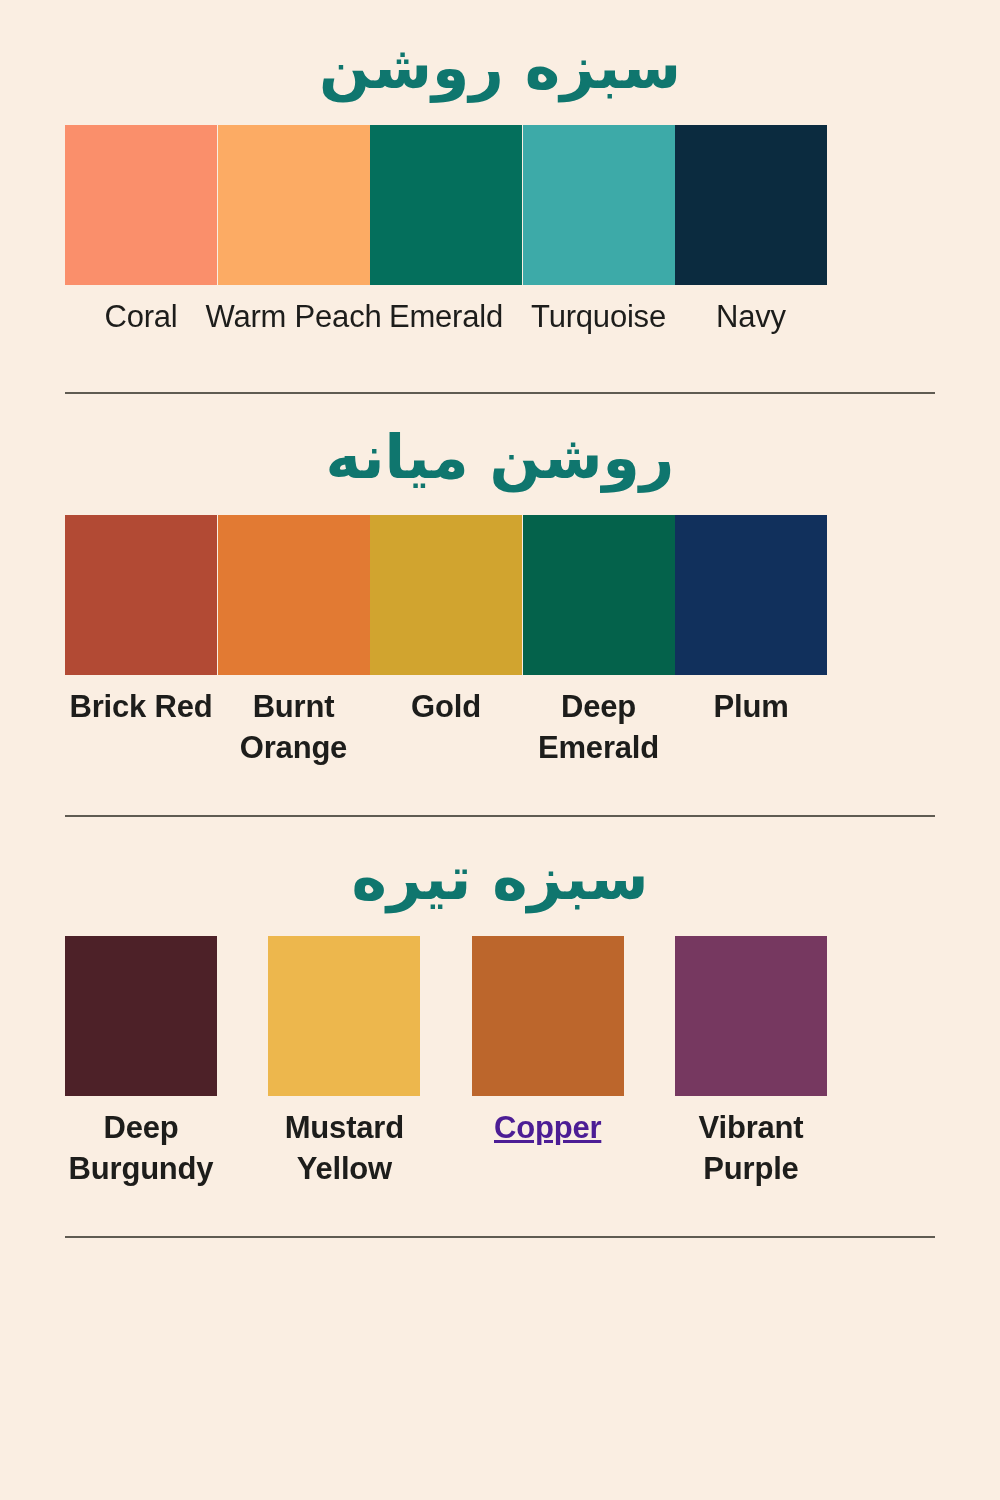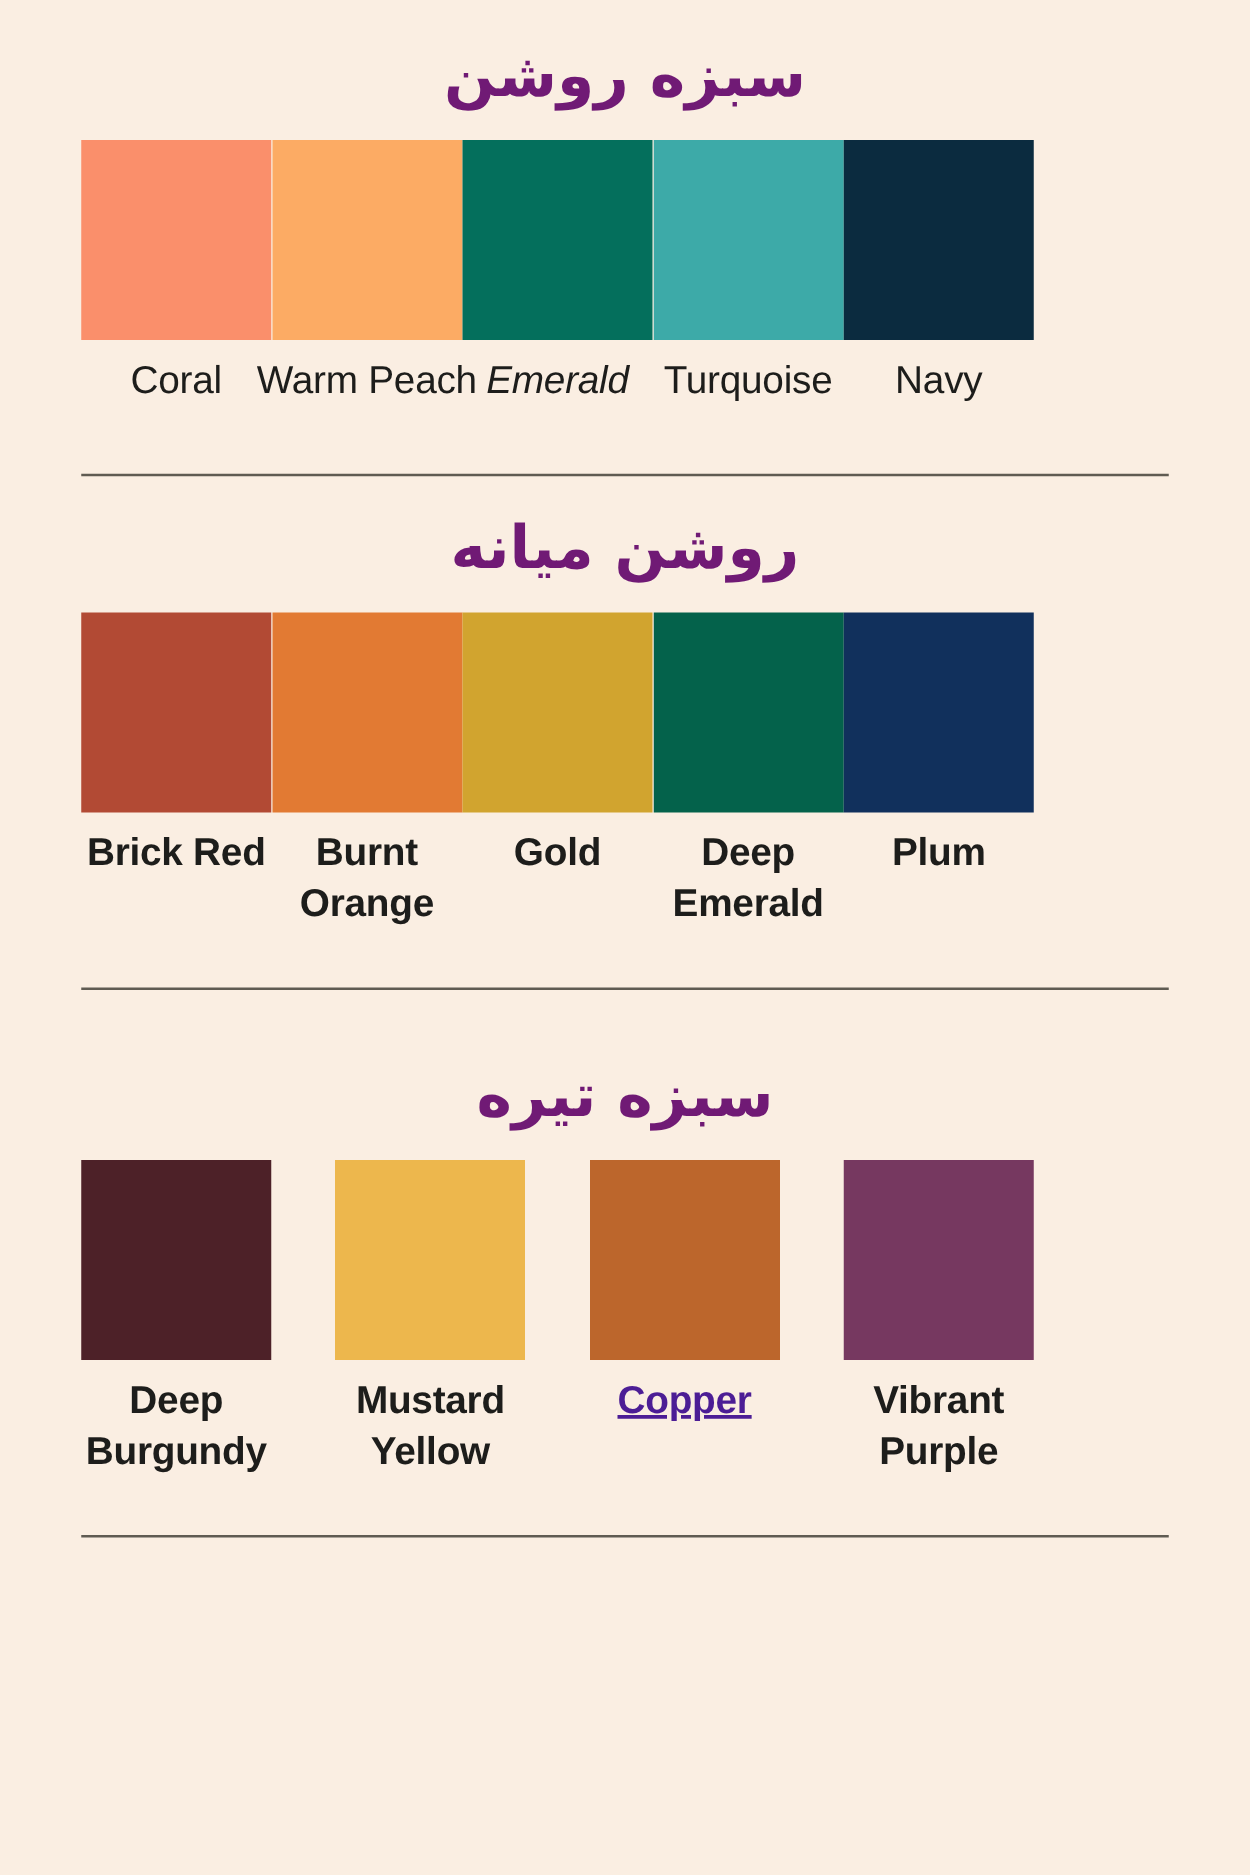--- a/index.html
+++ b/index.html
@@ -27,23 +27,23 @@
 
   .palette-section {
     width: 100%;
     box-sizing: border-box;
   }
 
   .section-title {
     text-align: center;
     font-family: "DejaVu Sans", "Liberation Sans", sans-serif;
     font-weight: 700;
-    font-size: 48px;
+    font-size: 60px;
     line-height: 1.05;
-    color: #701a75;
+    color: #0f766e;
     direction: rtl;
     unicode-bidi: bidi-override;
     letter-spacing: -1px;
     margin: 0;
     padding: 0;
   }
 
   .swatch-row {
     display: flex;
     flex-direction: row;
@@ -100,21 +100,21 @@
       <div class="swatch-cell">
         <div class="swatch-chip" style="background-color: rgb(250, 143, 107);"></div>
         <div class="swatch-label" style="color: rgb(29, 29, 27);">Coral</div>
       </div>
       <div class="swatch-cell">
         <div class="swatch-chip" style="background-color: rgb(252, 171, 100);"></div>
         <div class="swatch-label" style="color: rgb(29, 29, 27);">Warm Peach</div>
       </div>
       <div class="swatch-cell">
         <div class="swatch-chip" style="background-color: rgb(4, 111, 92);"></div>
-        <div class="swatch-label" style="color: rgb(29, 29, 27); font-style: italic;">Emerald</div>
+        <div class="swatch-label" style="color: rgb(29, 29, 27);">Emerald</div>
       </div>
       <div class="swatch-cell">
         <div class="swatch-chip" style="background-color: rgb(61, 170, 168);"></div>
         <div class="swatch-label" style="color: rgb(29, 29, 27);">Turquoise</div>
       </div>
       <div class="swatch-cell">
         <div class="swatch-chip" style="background-color: rgb(11, 43, 63);"></div>
         <div class="swatch-label" style="color: rgb(29, 29, 27);">Navy</div>
       </div>
     </div>
@@ -143,21 +143,21 @@
       </div>
       <div class="swatch-cell">
         <div class="swatch-chip" style="background-color: rgb(17, 48, 92);"></div>
         <div class="swatch-label" style="color: rgb(29, 29, 27);">Plum</div>
       </div>
     </div>
   </div>
 
   <div class="divider" style="margin-top: 46px; background-color: rgb(95, 91, 82);"></div>
 
-  <div class="palette-section weight-bold" style="padding-top:30px;margin-top:30px;">
+  <div class="palette-section weight-bold" style="padding-top:30px;">
     <h2 class="section-title">سبزه تیره</h2>
     <div class="swatch-row" style="margin-top:26px;">
       <div class="swatch-cell">
         <div class="swatch-chip" style="background-color: rgb(77, 33, 40);"></div>
         <div class="swatch-label" style="color: rgb(29, 29, 27);">Deep Burgundy</div>
       </div>
       <div class="swatch-cell">
         <div class="swatch-chip" style="background-color: rgb(237, 183, 77);"></div>
         <div class="swatch-label" style="color: rgb(29, 29, 27);">Mustard Yellow</div>
       </div>

